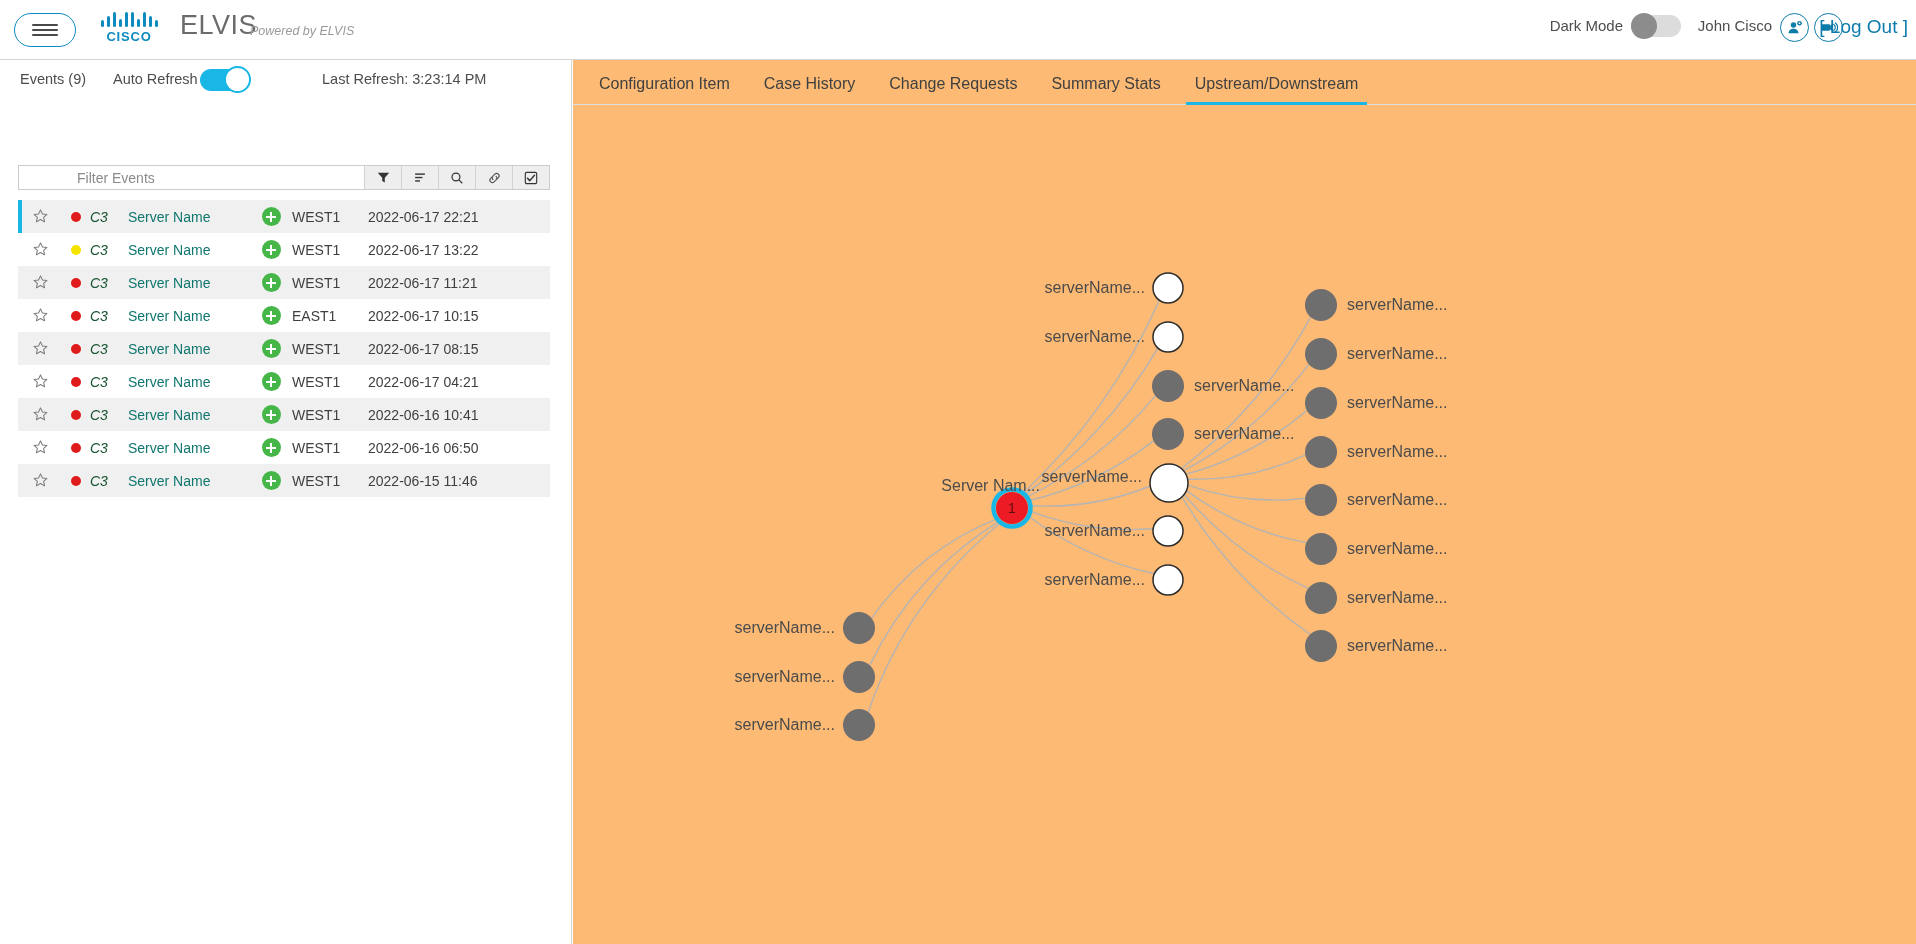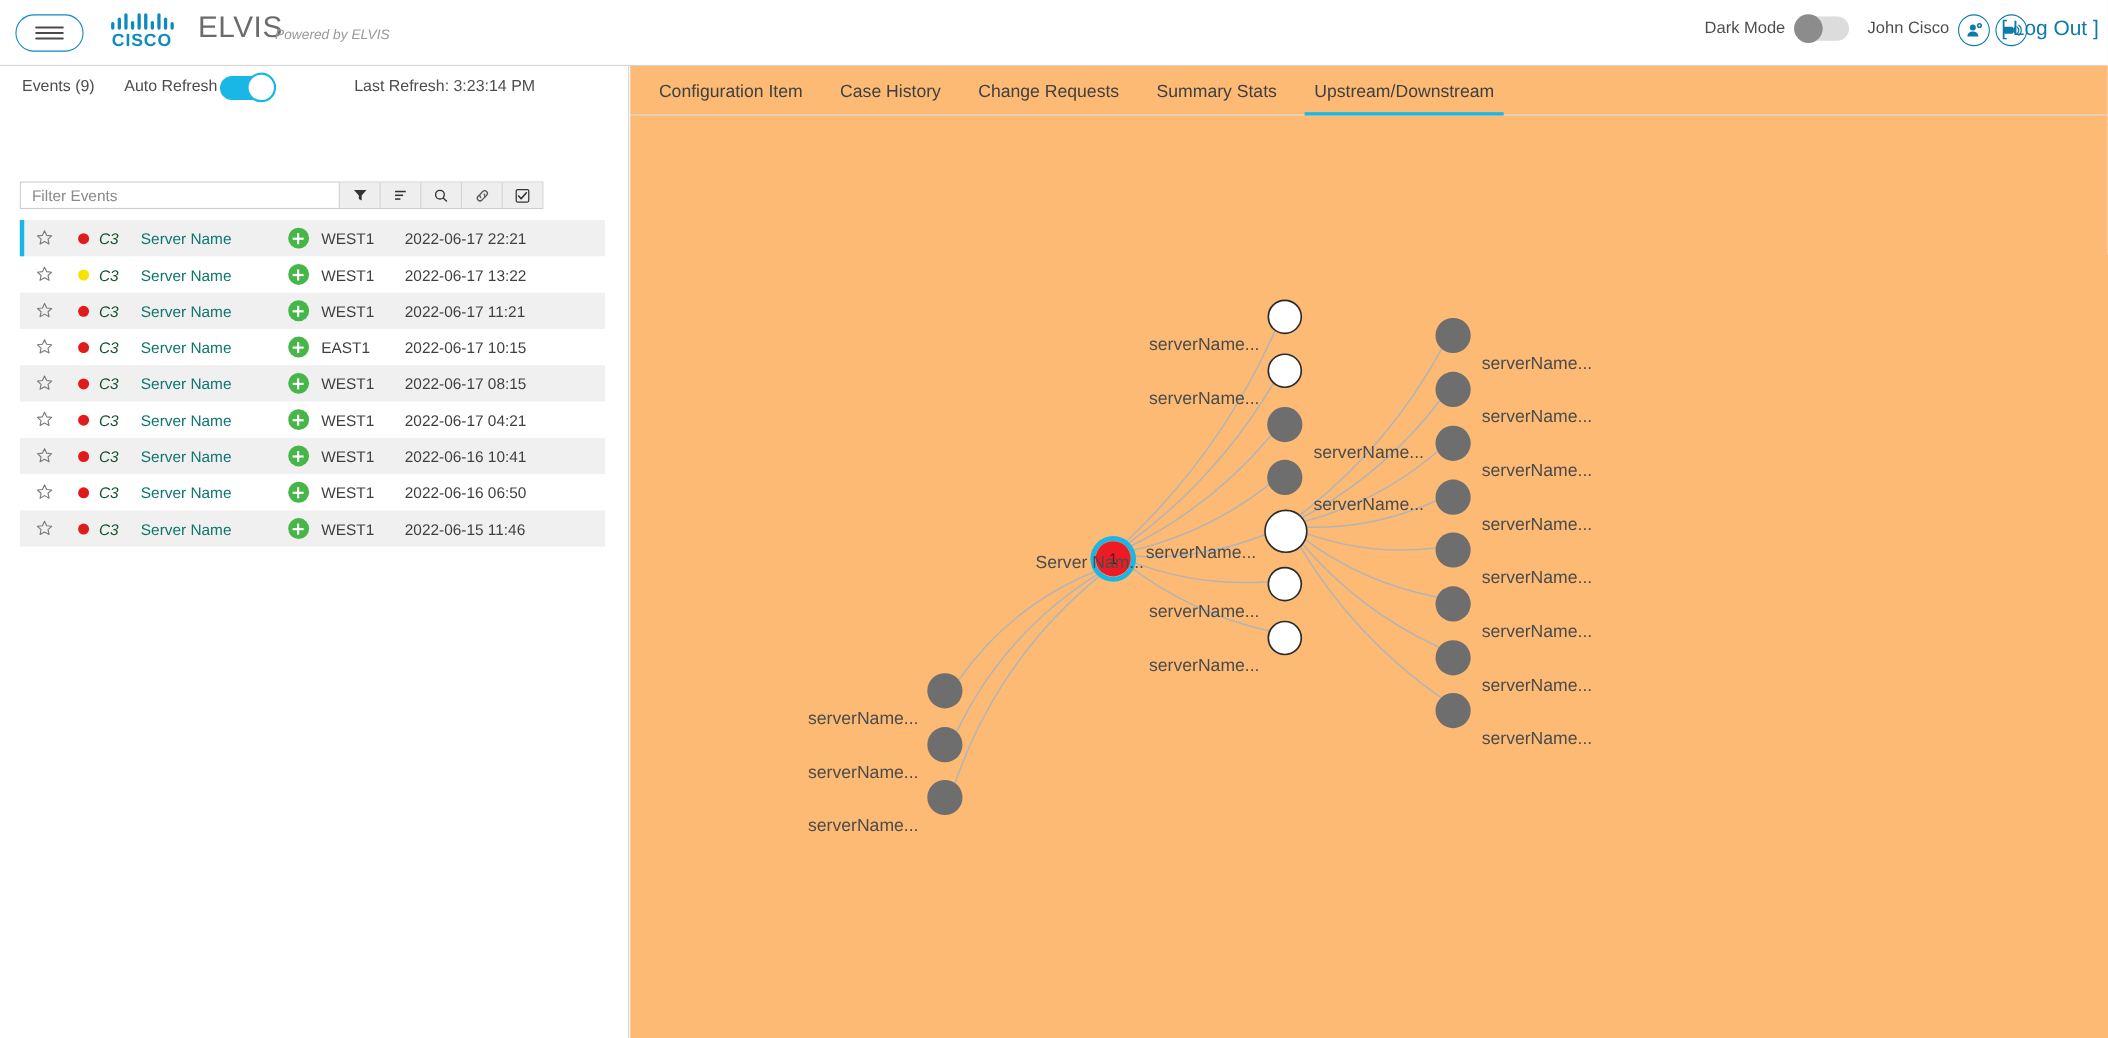--- a/index.html
+++ b/index.html
@@ -32,21 +32,21 @@
     width: 26px; height: 2.6px; background: #4a4a4a;
     margin: 2.6px 0; border-radius: 1px;
   }
   .cisco-logo {
     position: absolute; left: 93px; top: 12px;
     width: 72px; height: 36px;
   }
   .cisco-bars { display: flex; align-items: flex-end; height: 15px; gap: 3px; justify-content: center;}
   .cisco-bars i { display:block; width: 3px; background: #0d8bbf; border-radius: 1.5px; }
   .cisco-word {
-    font-size: 16px; font-weight: bold; color: #0d8bbf;
+    font-size: 13px; font-weight: bold; color: #0d8bbf;
     letter-spacing: 0.8px; text-align: center; margin-top: 2px;
     font-family: "Liberation Sans", sans-serif;
   }
   .app-title {
     position: absolute; left: 180px; top: 10px;
     font-size: 27px; color: #6b6b6b; font-weight: 400;
     letter-spacing: 0.5px;
   }
   .app-subtitle {
     position: absolute; left: 250px; top: 24px;
@@ -112,25 +112,26 @@
     position: absolute; right: -1px; top: -3px;
     width: 27px; height: 27px; border-radius: 50%;
     background: #ffffff; border: 2px solid #19b7e5;
   }
   .last-refresh {
     position: absolute; left: 322px; top: 11px;
     font-size: 14.5px; color: #4d4d4d;
   }
   .filter-bar {
     position: absolute; left: 18px; top: 106px;
-    width: 476px; height: 25px;
+    width: 532px; height: 25px;
     border: 1px solid #cccccc;
     background: #ffffff;
     display: flex;
     transform: translateY(-1px);
+    padding-left: 48px;
   }
   .filter-input {
     flex: 1; border: none; outline: none;
     padding: 0 10px; font-size: 14px; color: #555;
     font-family: "Liberation Sans", sans-serif;
     background: transparent;
   }
   .filter-input::placeholder { color: #8a8a8a; }
   .fbtn {
     width: 37px; height: 100%;
@@ -202,21 +203,20 @@
     position: absolute; left: 0; top: 46px;
     width: 1343px; height: 838px;
     overflow: hidden;
   }
   .graph-svg { position: absolute; left: 0; top: 0; }
 
   .node-label {
     position: absolute;
     font-size: 16px; color: #4b4b4b;
     white-space: nowrap;
-    margin-top: 26px;
   }
   .node-label.right-of { transform: translateY(-50%); }
   .node-label.left-of { transform: translate(-100%, -50%); }
 </style>
 </head>
 <body>
 
 <div class="header">
 
   <div class="hamburger-btn">

